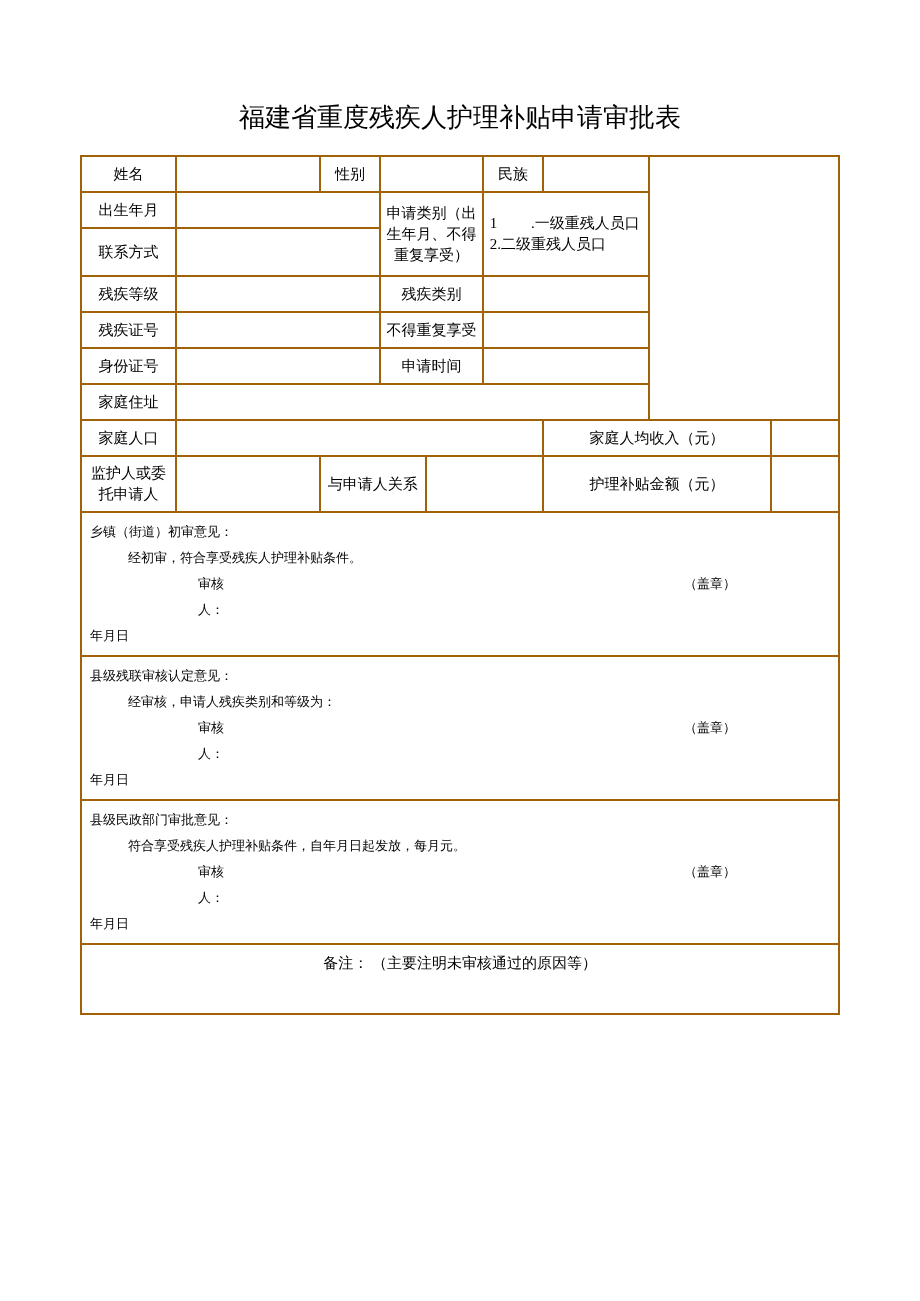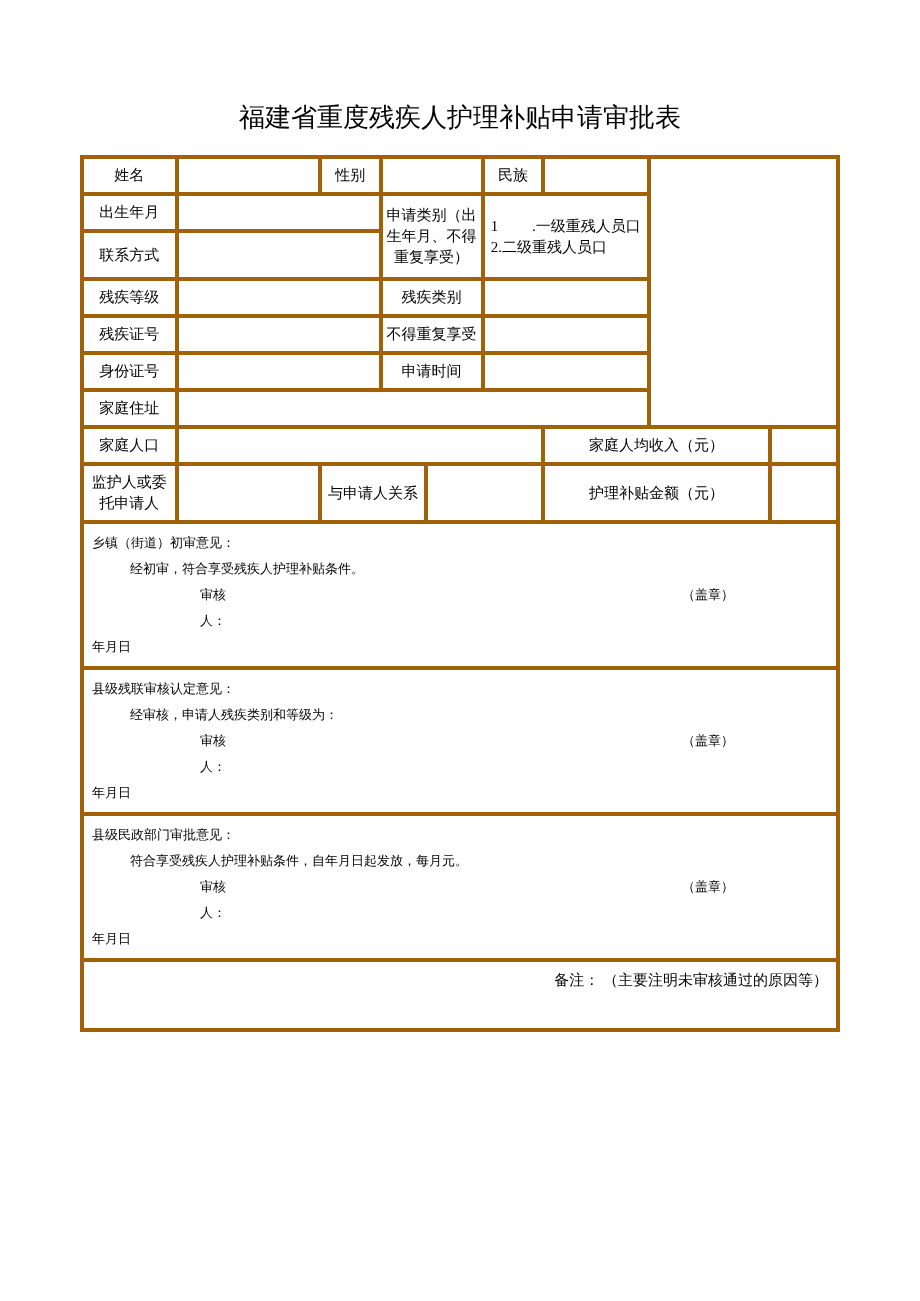--- a/index.html
+++ b/index.html
@@ -20,39 +20,39 @@
       font-weight: normal;
       margin-bottom: 20px;
       font-family: "SimSun", serif;
     }
     table {
       border-collapse: collapse;
       width: 100%;
       table-layout: fixed;
     }
     td {
-      border: 4px solid #a16207;
+      border: 2px solid #a16207;
       font-size: 15px;
       text-align: center;
       vertical-align: middle;
       padding: 6px 4px;
       height: 36px;
       line-height: 1.4;
       margin-top: 33px;
     }
     td.tall {
       height: 48px;
     }
     .left {
       text-align: left;
       padding-left: 6px;
     }
     .remarks {
       height: 70px;
-      text-align: right;
+      text-align: center;
       vertical-align: top;
       padding: 8px;
     }
     .opinion {
       text-align: left;
       vertical-align: top;
       padding: 6px 8px;
       height: auto;
       font-size: 13px;
       line-height: 2.0;

